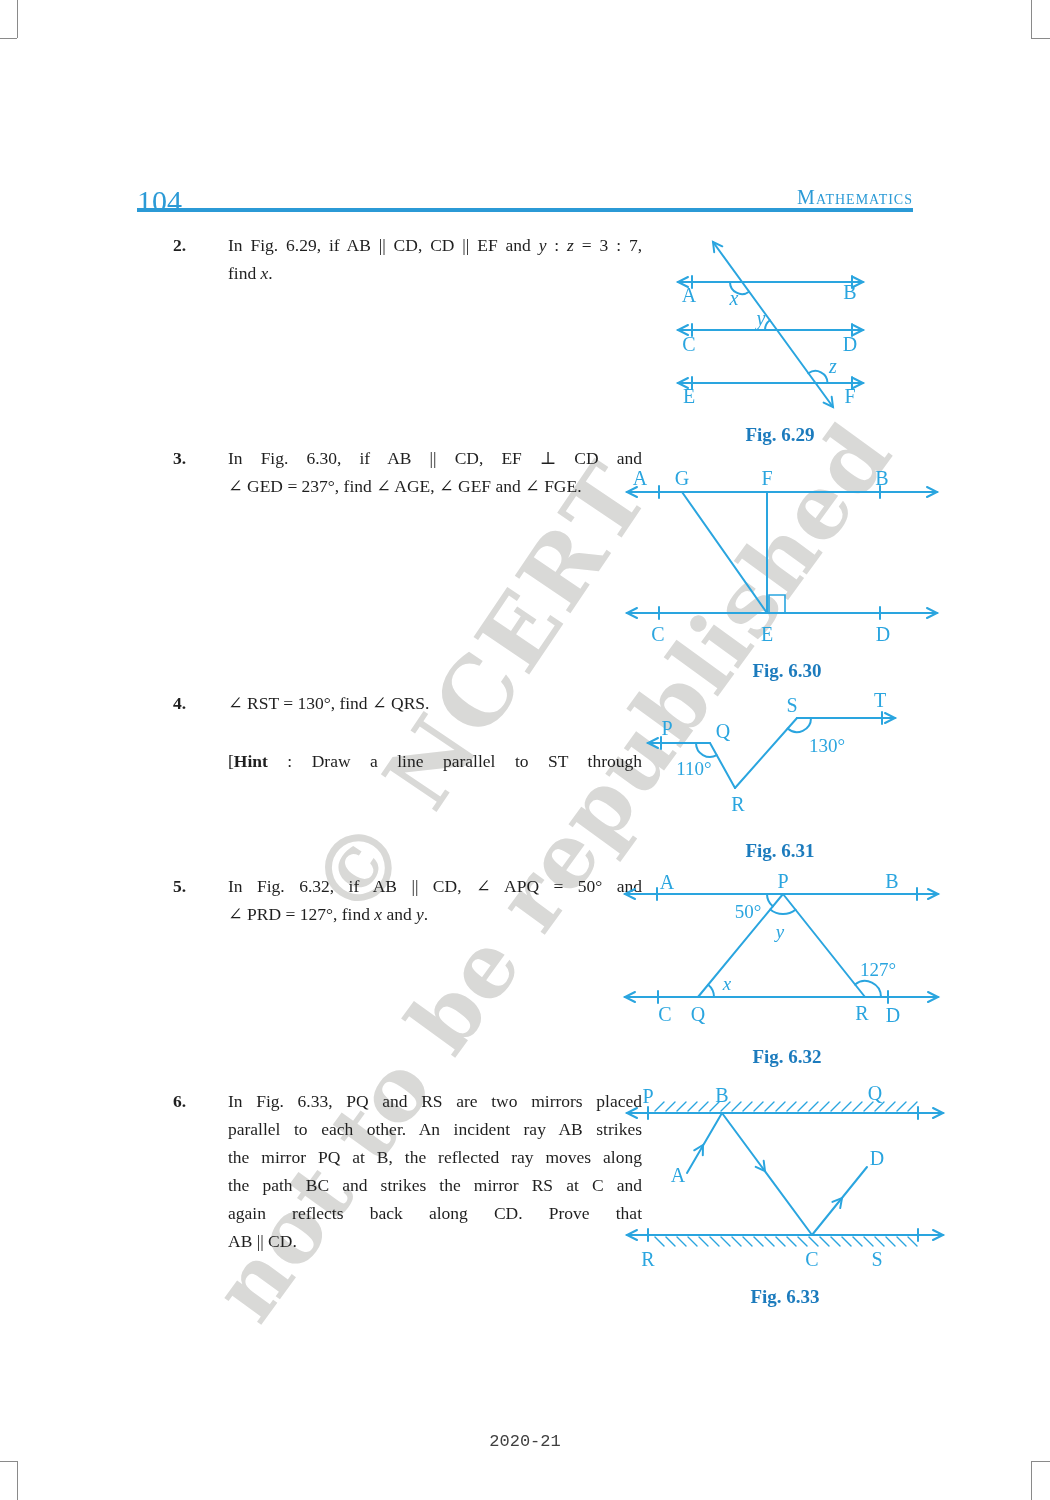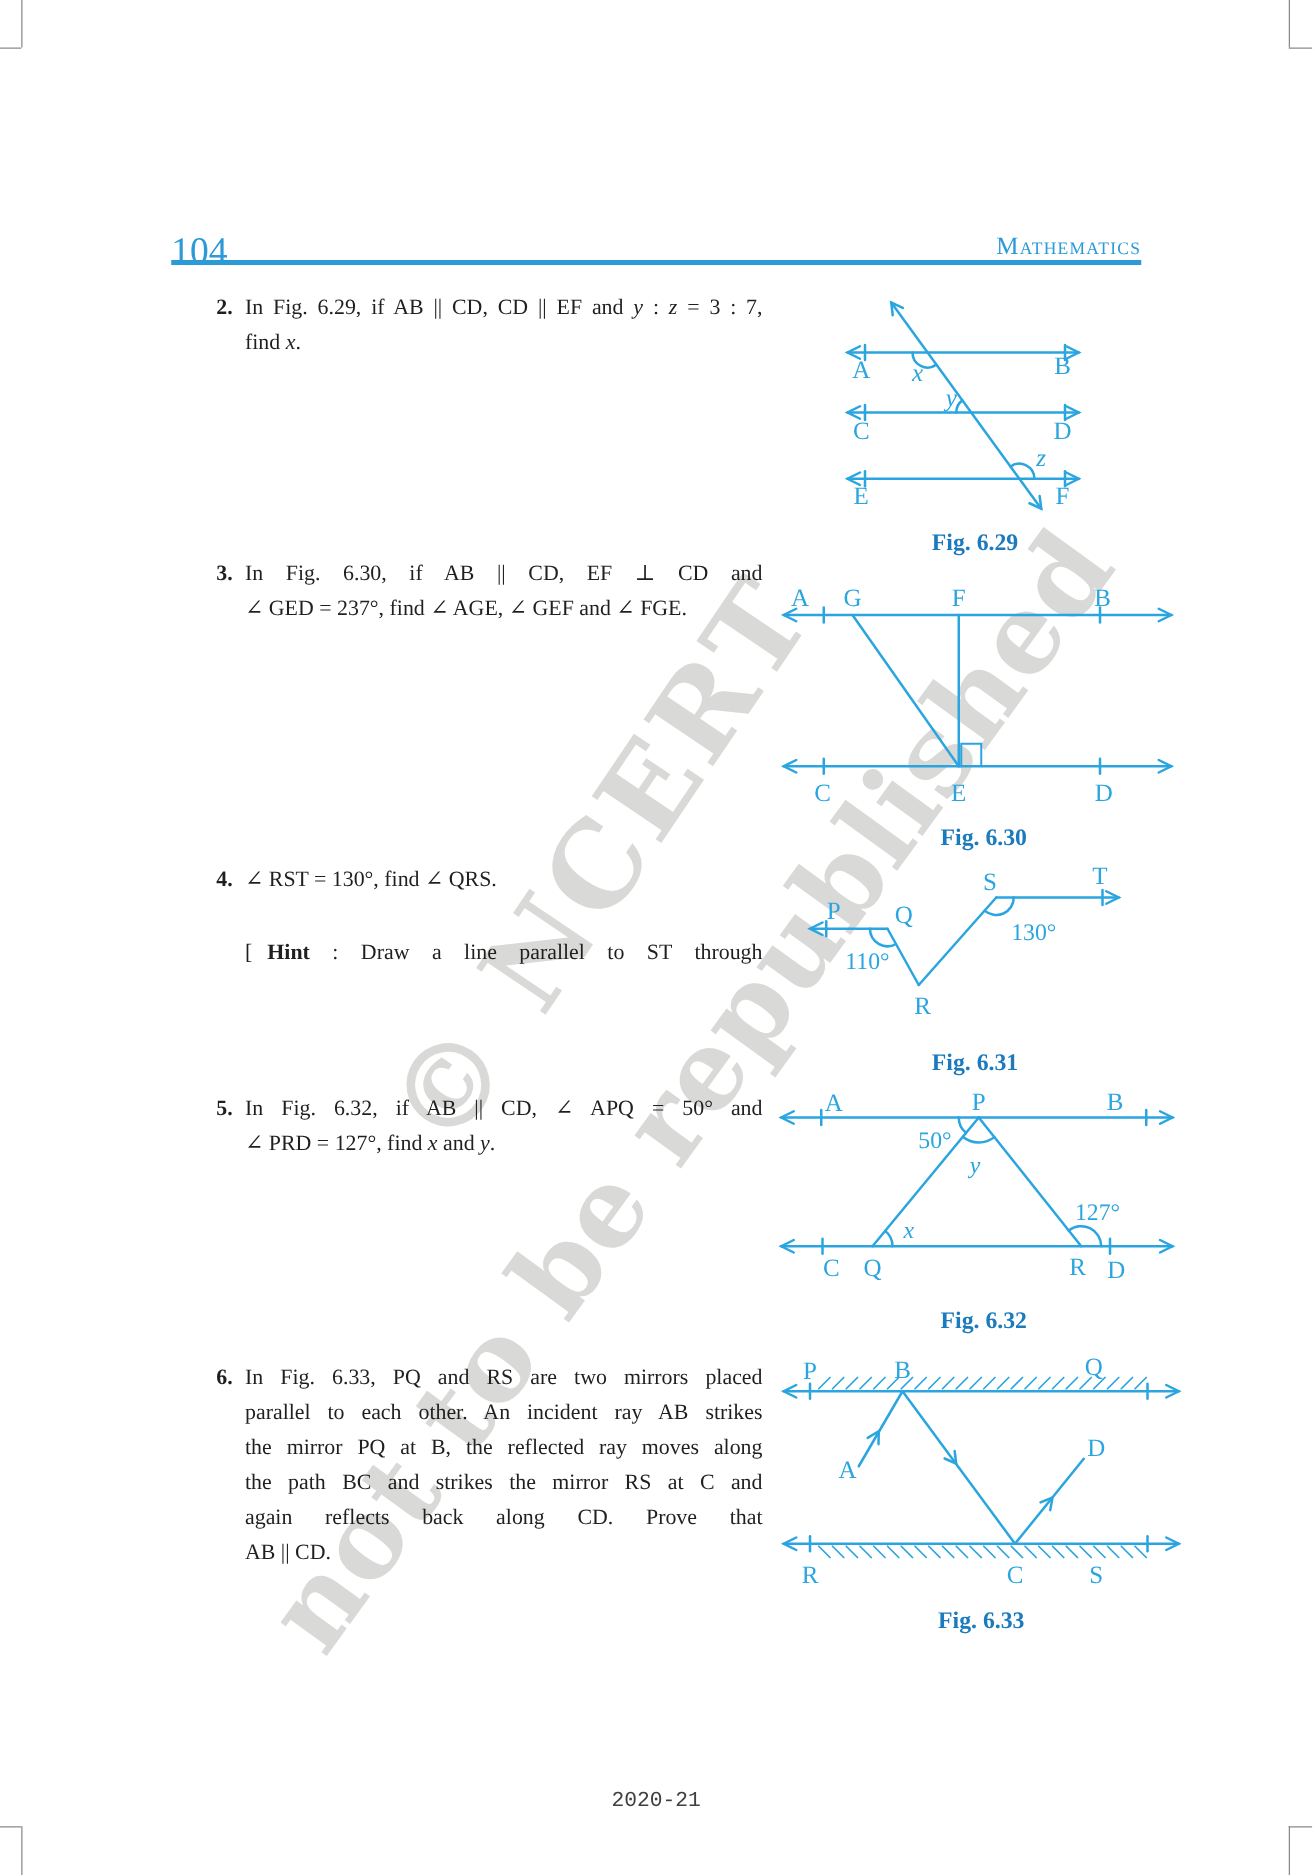--- a/index.html
+++ b/index.html
@@ -12,25 +12,25 @@
              font-weight:bold;white-space:nowrap;user-select:none;}
   .wm1{left:480px;top:690px;font-size:92px;transform:translate(-50%,-50%) rotate(-56deg);letter-spacing:4px;}
   .wm2{left:552px;top:872px;font-size:88px;transform:translate(-50%,-50%) rotate(-54deg);letter-spacing:1px;}
   
   .page-number{position:absolute;left:137px;top:184px;font-size:30px;color:#2b9ad6;z-index:2;}
   .running-head{position:absolute;right:137px;top:186px;font-size:20px;color:#2b9ad6;
                 font-variant:small-caps;letter-spacing:1px;z-index:2;}
   .header-rule{position:absolute;left:137px;top:208px;width:776px;height:4px;background:#2b9ad6;z-index:2;}
   
   .pnum{position:absolute;left:173px;width:34px;font-weight:bold;font-size:17.5px;line-height:28px;z-index:2;}
-  .ptext{position:absolute;left:196px;width:414px;font-size:17.5px;line-height:28px;z-index:2;}
+  .ptext{position:absolute;left:228px;width:414px;font-size:17.5px;line-height:28px;z-index:2;}
   .jline{text-align:justify;text-align-last:justify;}
   .jline.last{text-align-last:left;}
   .it{font-style:italic;}
-  .bd{font-weight:bold;margin-left:12px;}
+  .bd{font-weight:bold;}
   
   .fig{position:absolute;z-index:2;}
   .fig svg{overflow:visible;display:block;}
   .fig path,.fig line,.fig polyline{stroke:#2aa5df;stroke-width:2;fill:none;stroke-linecap:round;}
   .fig text{font-family:"Liberation Serif","DejaVu Serif",serif;font-size:20px;fill:#2aa5df;stroke:none;}
   .fig text.deg{font-size:19px;}
   .fig text.itl{font-style:italic;}
   .fig .hatch line{stroke-width:1.4;}
   .caption{position:absolute;text-align:center;font-weight:bold;font-size:19px;color:#1c7bbd;z-index:2;}
   

